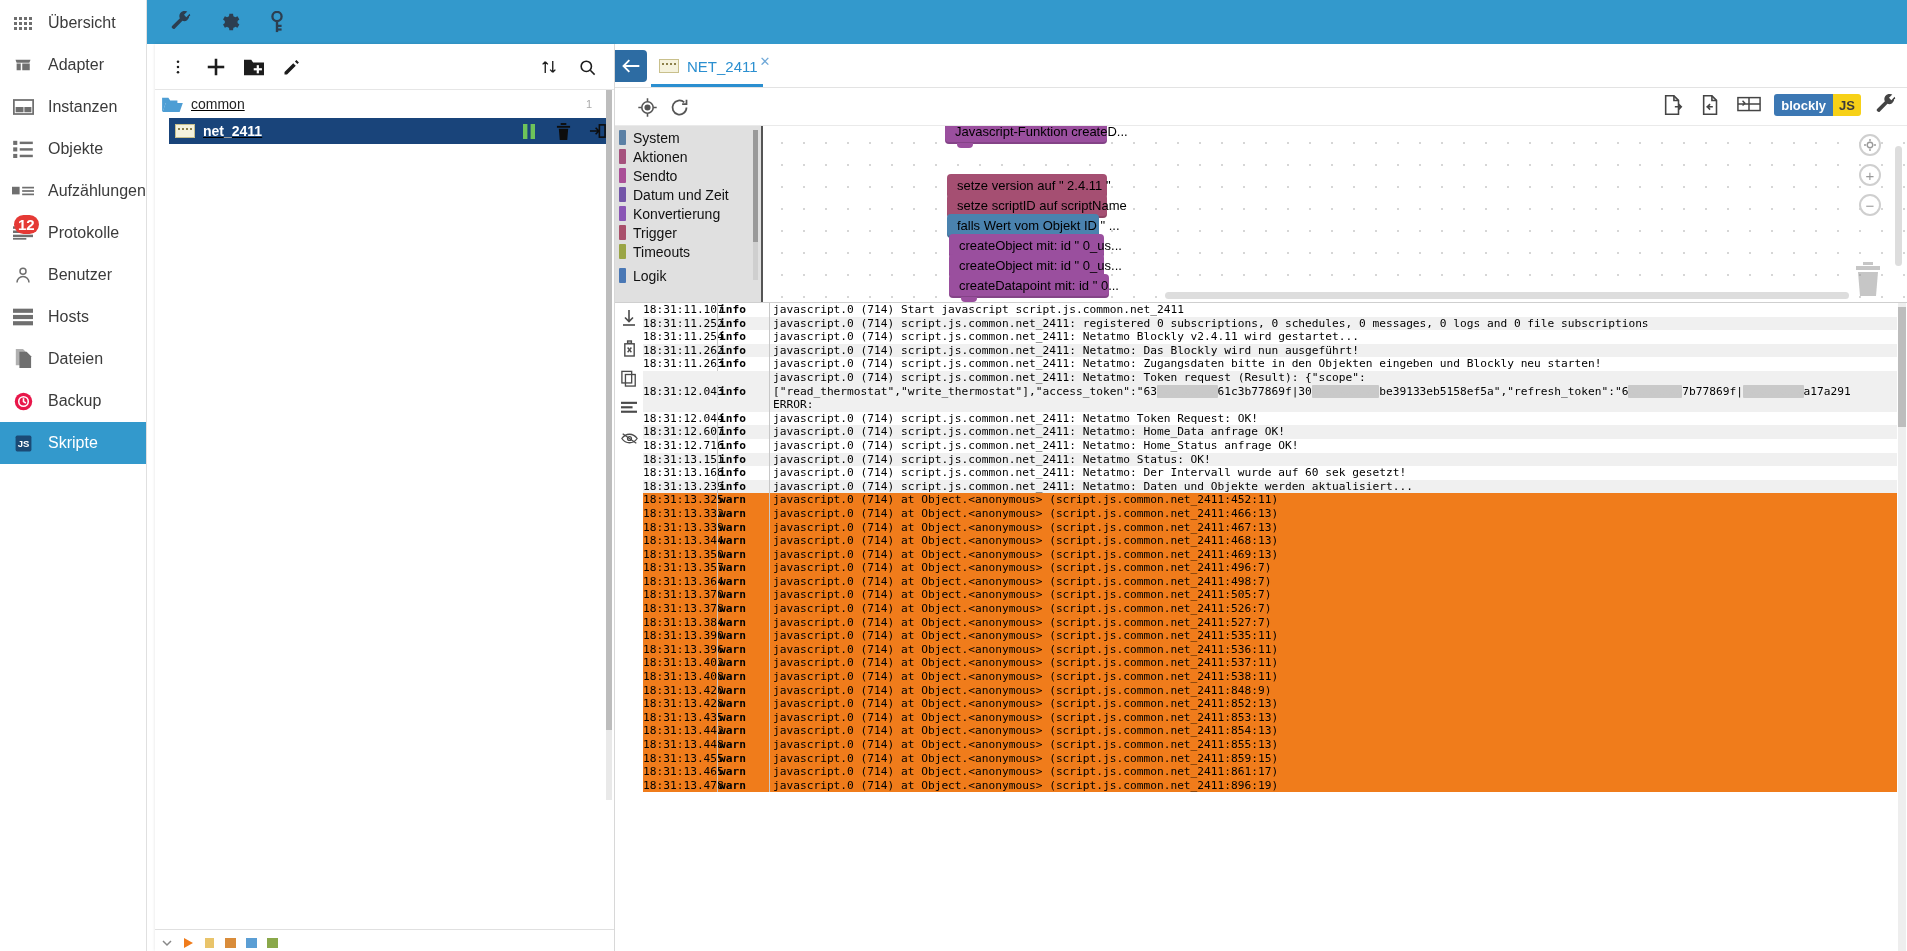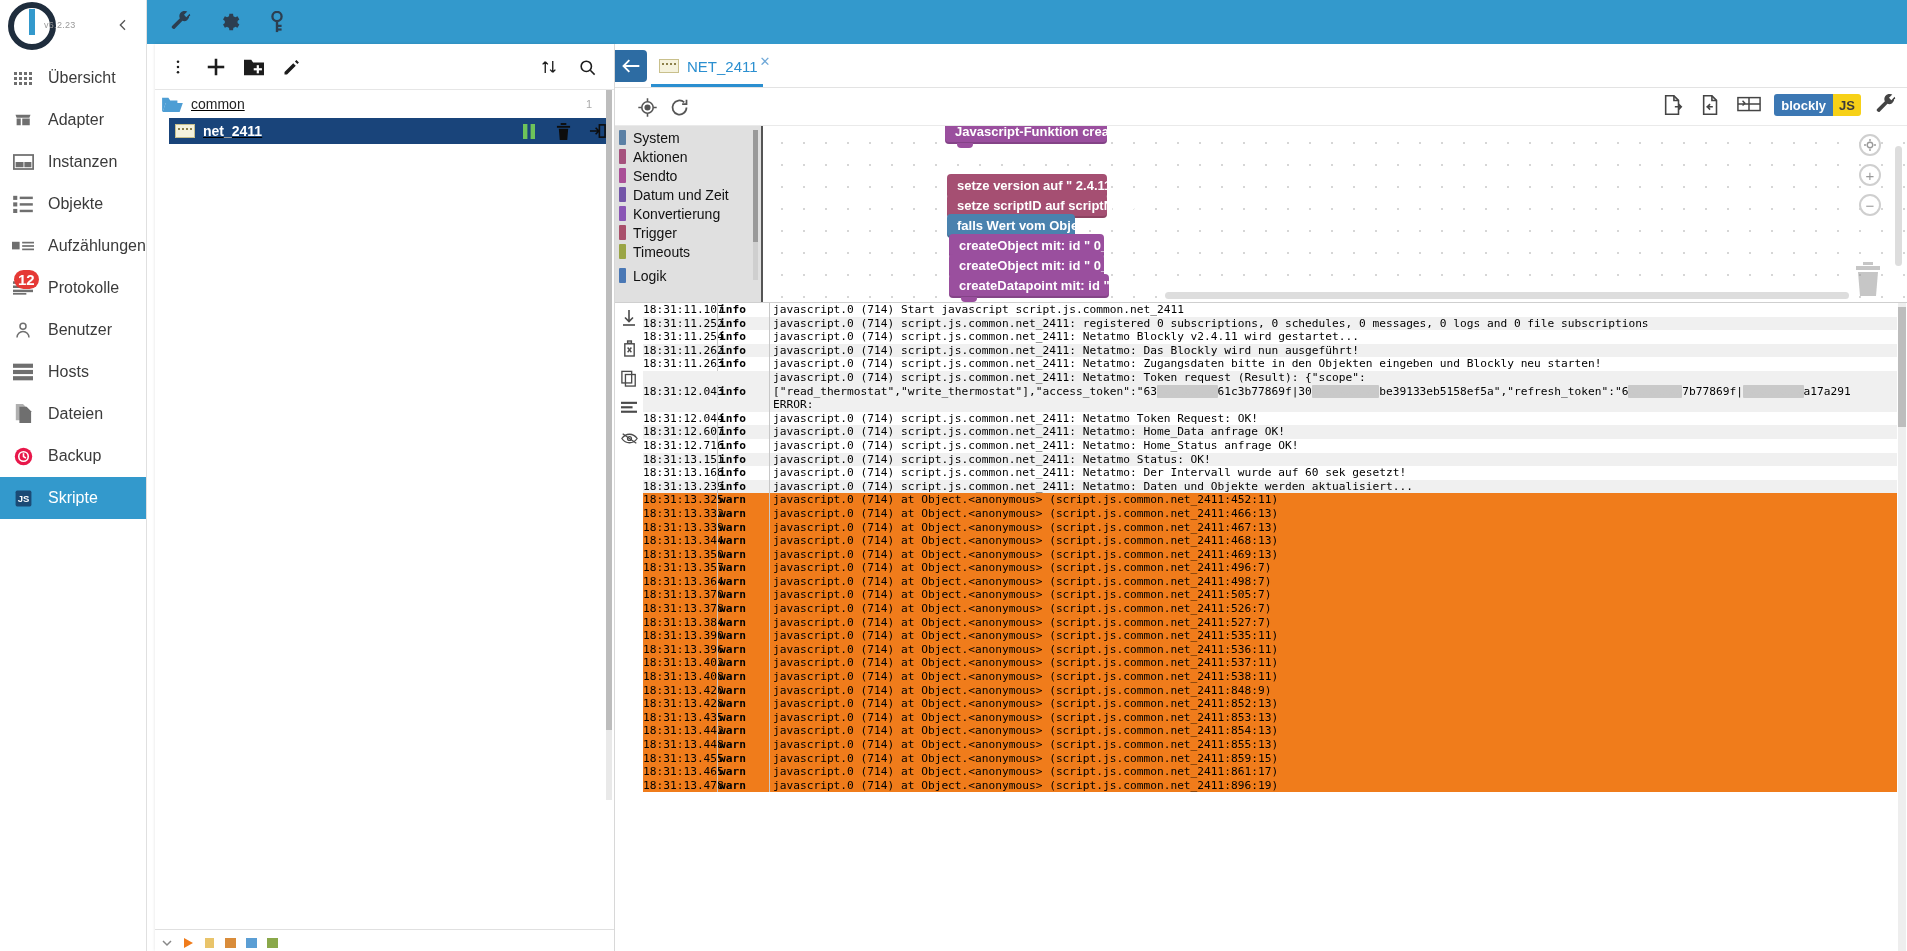--- a/index.html
+++ b/index.html
@@ -193,25 +193,24 @@
   .tbx-scroll i{display:block;width:5px;height:112px;background:#9a9a9a;}
   .canvas {
     position:absolute; left: 150px; top: 0; right: 0; height: 176px;
     background-color: #fff;
     background-image: radial-gradient(#d6d6d6 1px, transparent 1px);
     background-size: 22px 22px;
     background-position: 6px 6px;
     overflow: hidden;
   }
   .blk {
-    position:absolute; color:#ffffff; font-size: 13px;
+    position:absolute; color:#000000; font-size: 13px;
     padding: 4px 10px 5px 10px; border-radius: 4px;
     white-space: nowrap; cursor: pointer;
     box-shadow: inset 0 -2px 0 rgba(0,0,0,.14);
-    font-weight: bold;
   }
   .blk::before{
     content:''; position:absolute; left: 12px; bottom: -4px;
     width: 16px; height: 5px; background: inherit; border-radius: 0 0 4px 4px;
   }
   .zoom-ctl { position:absolute; right: 26px; top: 8px; display:flex; flex-direction:column; align-items:center; gap: 8px;}
   .zc {
     width: 22px; height: 22px; border-radius: 50%; border: 2px solid #cfcfcf;
     display:flex;align-items:center;justify-content:center; color:#9a9a9a;
     font-size: 15px; background:#fff; cursor:pointer;
@@ -248,32 +247,20 @@
   .log-sep { border-left: 1px solid #c8c8c8; padding-left: 3px; }
   .redacted { display:inline-block; background:#c9c9c9; color:#c9c9c9; border-radius:1px;}
   .log-vscroll { position:absolute; right: 1px; top: 0; width: 8px; bottom: 0; background: #eee; }
   .log-vscroll i { display:block; width:8px; height: 120px; background:#bdbdbd; margin-top: 4px;}
 </style>
 </head>
 <body>
 <div id="app">
 
 <div class="sidebar">
-  <div class="sb-head">
-    <svg class="sb-logo" viewBox="0 0 48 48">
-      <circle cx="24" cy="24" r="21" fill="none" stroke="#1f2d3d" stroke-width="6"></circle>
-      <rect x="21" y="7" width="6" height="26" fill="#3399cc"></rect>
-    </svg>
-    <div class="sb-ver">v6.2.23</div>
-    <div class="sb-collapse">
-      <svg width="16" height="16" viewBox="0 0 24 24">
-        <path d="M15 5 L8 12 L15 19" fill="none" stroke="currentColor" stroke-width="2"></path>
-      </svg>
-    </div>
-  </div>
   <div class="sb-list">
 
     <div class="sb-item">
       <span class="ic">
         <span class="ico-grid">
               <i></i>
               <i></i>
               <i></i>
               <i></i>
               <i></i>
@@ -645,21 +632,21 @@
       </div>
       <div class="tbx-scroll">
             <i></i>
           </div>
     </div>
 
     <div class="canvas">
       <div class="blk" style="left:180px;top:-6px;background:#9a4f9e;width:162px;">Javascript-Funktion createD...</div>
       <div class="blk" style="left:182px;top:48px;background:#a54f72;width:160px;">setze version auf " 2.4.11 "</div>
       <div class="blk" style="left:182px;top:68px;background:#a54f72;width:160px;">setze scriptID auf scriptName</div>
-      <div class="blk" style="left:182px;top:88px;background:#4a82ae;width:128px;">falls Wert vom Objekt ID " ...</div>
+      <div class="blk" style="left:182px;top:88px;background:#4a82ae;width:152px;">falls Wert vom Objekt ID " ...</div>
       <div class="blk" style="left:184px;top:108px;background:#9a4f9e;width:155px;">createObject mit: id " 0_us...</div>
       <div class="blk" style="left:184px;top:128px;background:#9a4f9e;width:155px;">createObject mit: id " 0_us...</div>
       <div class="blk" style="left:184px;top:148px;background:#9a4f9e;width:160px;">createDatapoint mit: id " 0...</div>
 
       <div class="zoom-ctl">
         <div class="zc">
           <svg width="12" height="12" viewBox="0 0 14 14" fill="none" stroke="currentColor" stroke-width="1.6">
                 <circle cx="7" cy="7" r="3.2"></circle>
                 <path d="M7 0v2.5M7 11.5V14M0 7h2.5M11.5 7H14"></path>
               </svg>

